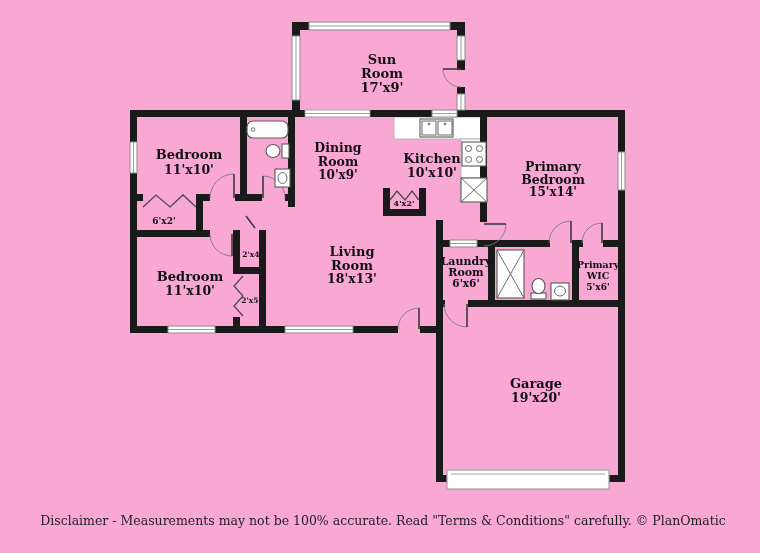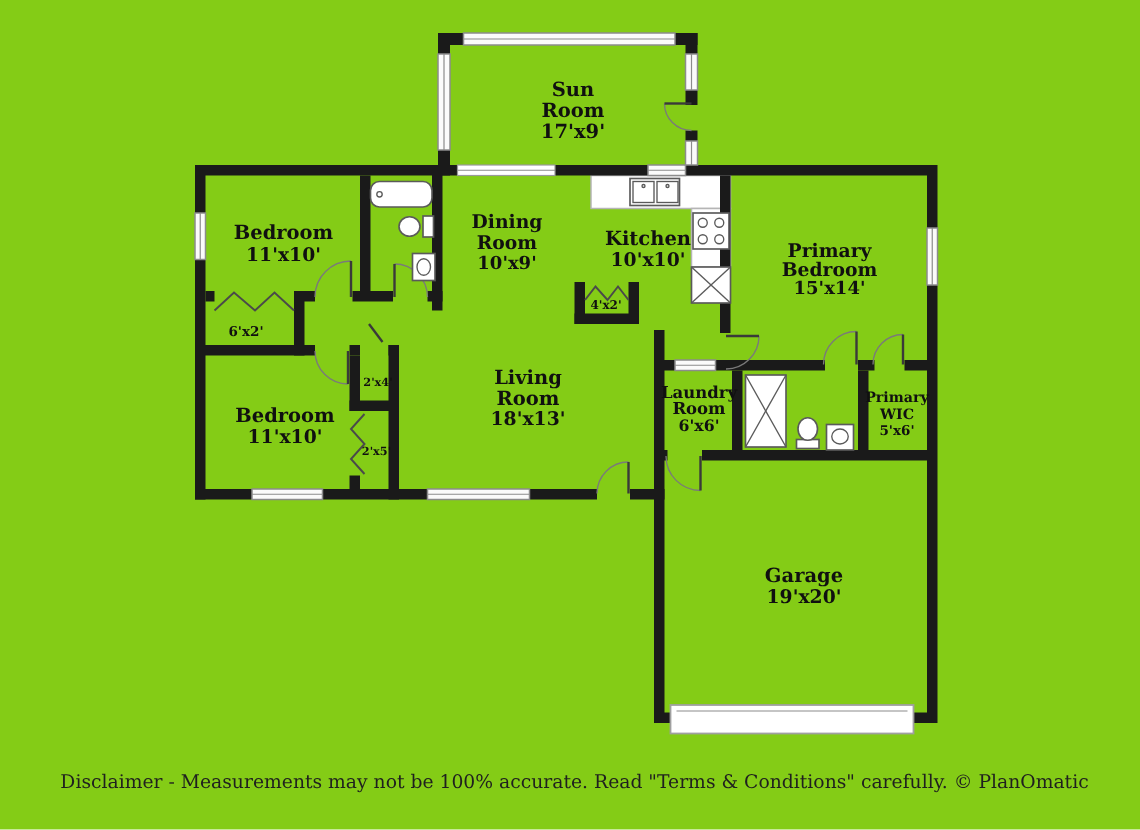--- a/index.html
+++ b/index.html
@@ -1,16 +1,16 @@
 <!DOCTYPE html>
 <html><head>
 <meta charset="utf-8">
 <style>
   html,body{margin:0;padding:0;background:#ffffff;}
-  .stage{width:760px;height:553px;background:#84cc16;position:relative;font-family:"DejaVu Serif",serif;}
+  .stage{width:760px;height:553px;background:#f9a8d4;position:relative;font-family:"DejaVu Serif",serif;}
   .wall{fill:#1a1a1a;}
   .win{fill:#fbfbfb;stroke:#8c8c8c;stroke-width:1;}
   .winline{stroke:#8c8c8c;stroke-width:0.8;}
   .slider{fill:#ffffff;stroke:#9a9a9a;stroke-width:0.8;}
   .fix{fill:#ffffff;stroke:#5a5a5a;stroke-width:1.1;}
   .fixl{fill:none;stroke:#5a5a5a;stroke-width:0.9;}
   .counter{fill:#ffffff;stroke:#b5b5b5;stroke-width:1;}
   .arc{fill:none;stroke:#7a7a7a;stroke-width:0.9;}
   .leaf{stroke:#3a3a3a;stroke-width:1.6;}
   .bifold{fill:none;stroke:#4a4a4a;stroke-width:1.3;}

